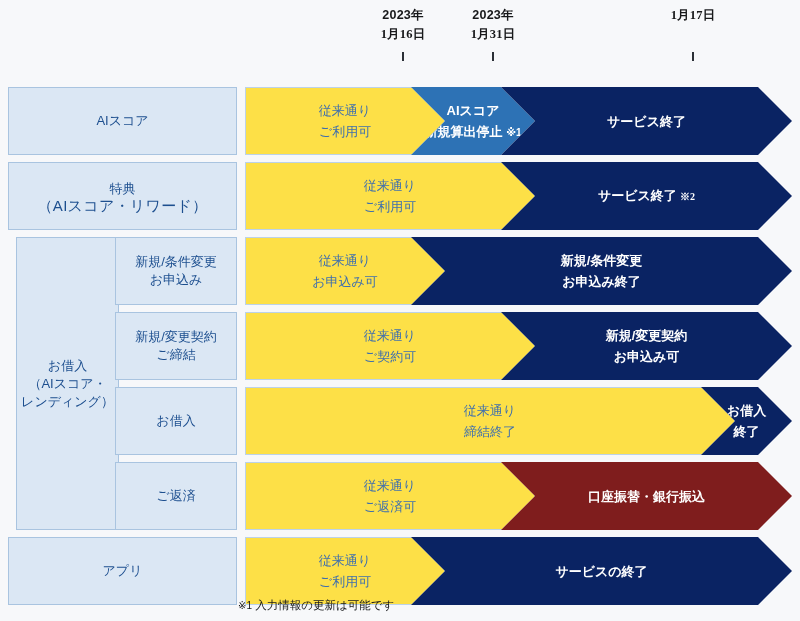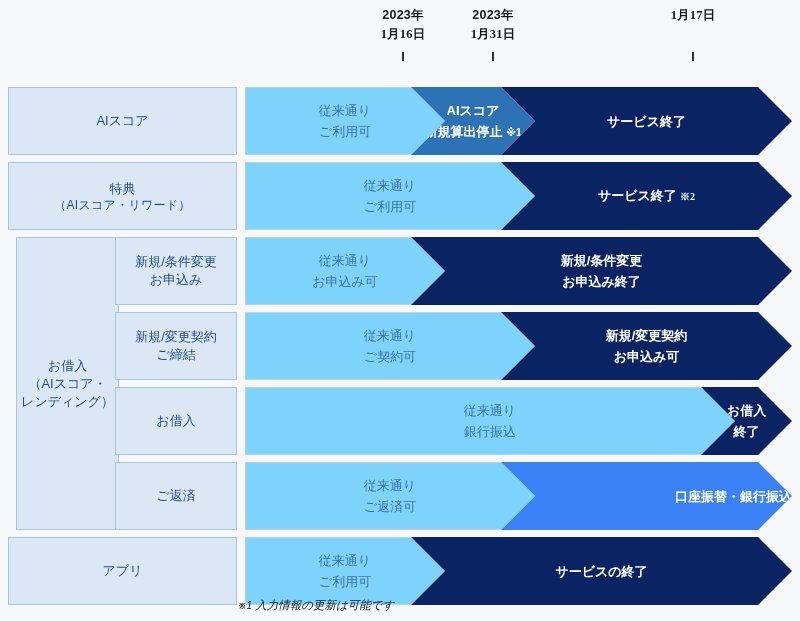--- a/index.html
+++ b/index.html
@@ -48,21 +48,21 @@
     border:1px solid #a9c4e0;
     box-sizing:border-box;
     display:flex;flex-direction:column;
     align-items:center;justify-content:center;
     color:#1d4f8f;
     font-size:13px;
     line-height:18px;
     text-align:center;
   }
   .label-cell .sub-note{
-    font-size:12px;
+    font-size:15px;
     letter-spacing:.3px;
     line-height:15px;
   }
   .label-main{width:229px;height:68px;}
   .label-group{
     position:absolute;left:8px;
     width:103px;
     background:#dbe7f4;
     border:1px solid #a9c4e0;
     box-sizing:border-box;
@@ -84,48 +84,48 @@
     align-items:center;justify-content:center;
     box-sizing:border-box;
     font-size:13px;line-height:21px;
     text-align:center;
     white-space:nowrap;
   }
   .seg .l1,.seg .l2{display:block;}
 
   
   .seg-white{
-    background:#7dd3fc;
+    background:#fde047;
     border:1px solid #bcd2e8;
     color:#3f6fad;
     left:0;
     clip-path:polygon(0 0, calc(100% - 34px) 0, 100% 50%, calc(100% - 34px) 100%, 0 100%);
   }
   
   .seg-fill{
     color:#ffffff;
     font-weight:bold;
     clip-path:polygon(0 0, calc(100% - 34px) 0, 100% 50%, calc(100% - 34px) 100%, 0 100%, 34px 50%);
   }
   .seg-fill.last{
     clip-path:polygon(0 0, calc(100% - 34px) 0, 100% 50%, calc(100% - 34px) 100%, 0 100%, 34px 50%);
   }
   .navy{background:#0a2363;}
   .mid{background:#2d72b5;}
-  .blue{background:#3b82f6;align-items:flex-end;}
+  .blue{background:#7f1d1d;}
 
   .seg-fill .note{
     font-size:10px;
     vertical-align:baseline;
   }
 
   
   .footnotes{
     position:absolute;left:0;top:598px;width:664px;height:20px;
-    font-size:11.5px;color:#17181a;font-style:italic;
+    font-size:11.5px;color:#17181a;
   }
   .fn{position:absolute;white-space:nowrap;}
   .fn .mark{font-size:10px;}
 </style>
 </head>
 <body>
 
 <div class="sheet">
 
   <div class="date-head">
@@ -221,21 +221,21 @@
       </div>
     </div>
 
     <div class="row sub">
       <div class="label-cell label-sub">
         <span>お借入</span>
       </div>
       <div class="track">
         <div class="seg seg-white" style="width:490px;">
           <span class="l1">従来通り</span>
-          <span class="l2">銀行振込</span>
+          <span class="l2">締結終了</span>
         </div>
         <div class="seg seg-fill navy last" style="left:456px;width:91px;">
           <span class="l1">お借入</span>
           <span class="l2">終了</span>
         </div>
       </div>
     </div>
 
     <div class="row sub">
       <div class="label-cell label-sub">

